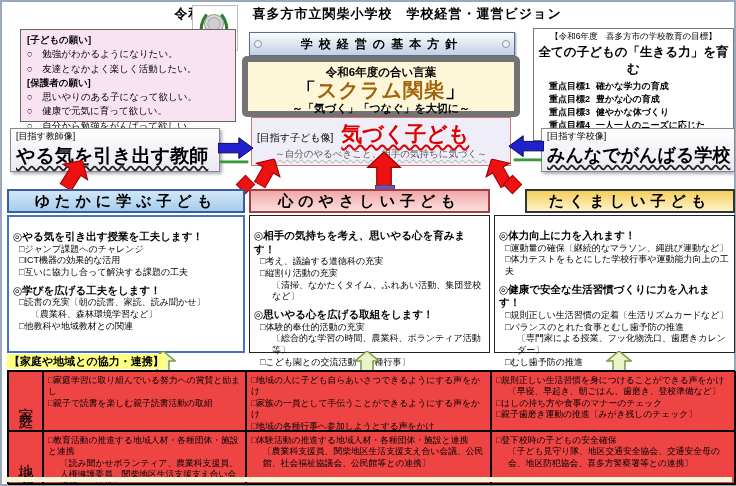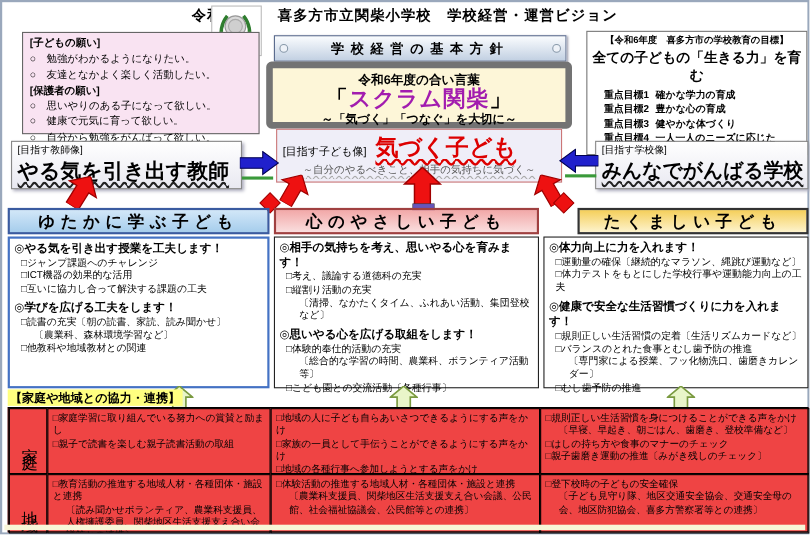--- a/index.html
+++ b/index.html
@@ -20,26 +20,26 @@
           border:1px solid #5b6c8e;display:flex;align-items:center;justify-content:center;
           font-weight:bold;font-size:12px;letter-spacing:6px;box-shadow:1px 1px 2px #99a;}
   .banner::before,.banner::after{content:"";width:6px;height:6px;border-radius:50%;
           border:1px solid #8899aa;background:#eef2f8;position:absolute;}
   .banner::before{left:4px;} .banner::after{right:4px;}
   
   .slogan-box{left:240px;top:54px;width:278px;height:61px;background:#fdf6d8;border:6px solid #737373;
           border-radius:5px;text-align:center;box-sizing:border-box;padding-top:3px;}
   .slogan-label{font-size:11.5px;font-weight:bold;}
   .slogan-main{font-size:20px;font-weight:bold;letter-spacing:1px;line-height:1.05;}
-  .slogan-main .red{color:#a21caf;}
+  .slogan-main .red{color:#a16207;}
   .slogan-sub{font-size:11px;font-weight:bold;}
   
   .city{left:531px;top:26px;width:201px;height:113px;border:1px solid #777;background:#fff;
         box-sizing:border-box;padding:2px 3px;}
-  .city-header{font-size:8.5px;font-weight:bold;text-align:center;}
+  .city-header{font-size:8.5px;font-weight:normal;text-align:center;}
   .city-main{font-size:12.5px;font-weight:bold;text-align:center;margin:1px 0 2px;}
   .goal{display:flex;font-size:9px;font-weight:bold;line-height:1.45;padding-left:12px;}
   .goal .glabel{white-space:nowrap;margin-right:6px;}
   .goal .gtext{width:112px;}
   
   .ideal{background:linear-gradient(#ffffff,#e9e9f1);border:1px solid #888;box-shadow:2px 2px 3px #aab;
          box-sizing:border-box;padding:1px 5px;}
   .ideal .ilabel{font-size:9px;}
   .ideal .imain{font-size:19px;font-weight:bold;white-space:nowrap;
          text-decoration:underline wavy #222;text-underline-offset:3px;}
@@ -55,21 +55,21 @@
   .child .isub{font-size:9.5px;color:#555;text-align:center;
          text-decoration:underline wavy #aaa;text-underline-offset:2px;}
   
   .col{top:187px;height:166px;box-sizing:border-box;}
   .col1{left:5px;width:238px;} .col2{left:247px;width:241px;} .col3{left:492px;width:241px;}
   .col-header{height:24px;display:flex;align-items:center;justify-content:center;font-weight:bold;
          font-size:15px;letter-spacing:5px;box-sizing:border-box;}
   .col1 .col-header{background:linear-gradient(#d2e7f8,#a6cdec);border:2px solid #3a5ba0;}
   .col2 .col-header{background:linear-gradient(#f2a8a8,#fadede);border:2px solid #a04040;}
   .col3 .col-header{background:linear-gradient(#f5cf5a,#fdf3cd);border:2px solid #333;margin-left:31px;}
-  .col-body{height:138px;background:#fff;box-sizing:border-box;padding:3px 4px;margin-top:2px;}
+  .col-body{height:138px;background:#fff;box-sizing:border-box;padding:13px 4px;margin-top:2px;}
   .col1 .col-body{border:2px solid #4472c4;}
   .col2 .col-body{border:1.5px solid #222;}
   .col3 .col-body{border:1.5px solid #222;}
   .ln{line-height:1.3;}
   .ln-h{font-size:10.5px;font-weight:bold;}
   .ln-i{font-size:9px;padding-left:6px;}
   .ln-s{font-size:9px;padding-left:18px;}
   .ln-sp{height:5px;}
   
   .coop-label{left:5px;top:352px;background:#ffff80;font-weight:bold;font-size:11px;padding:0 2px;}

